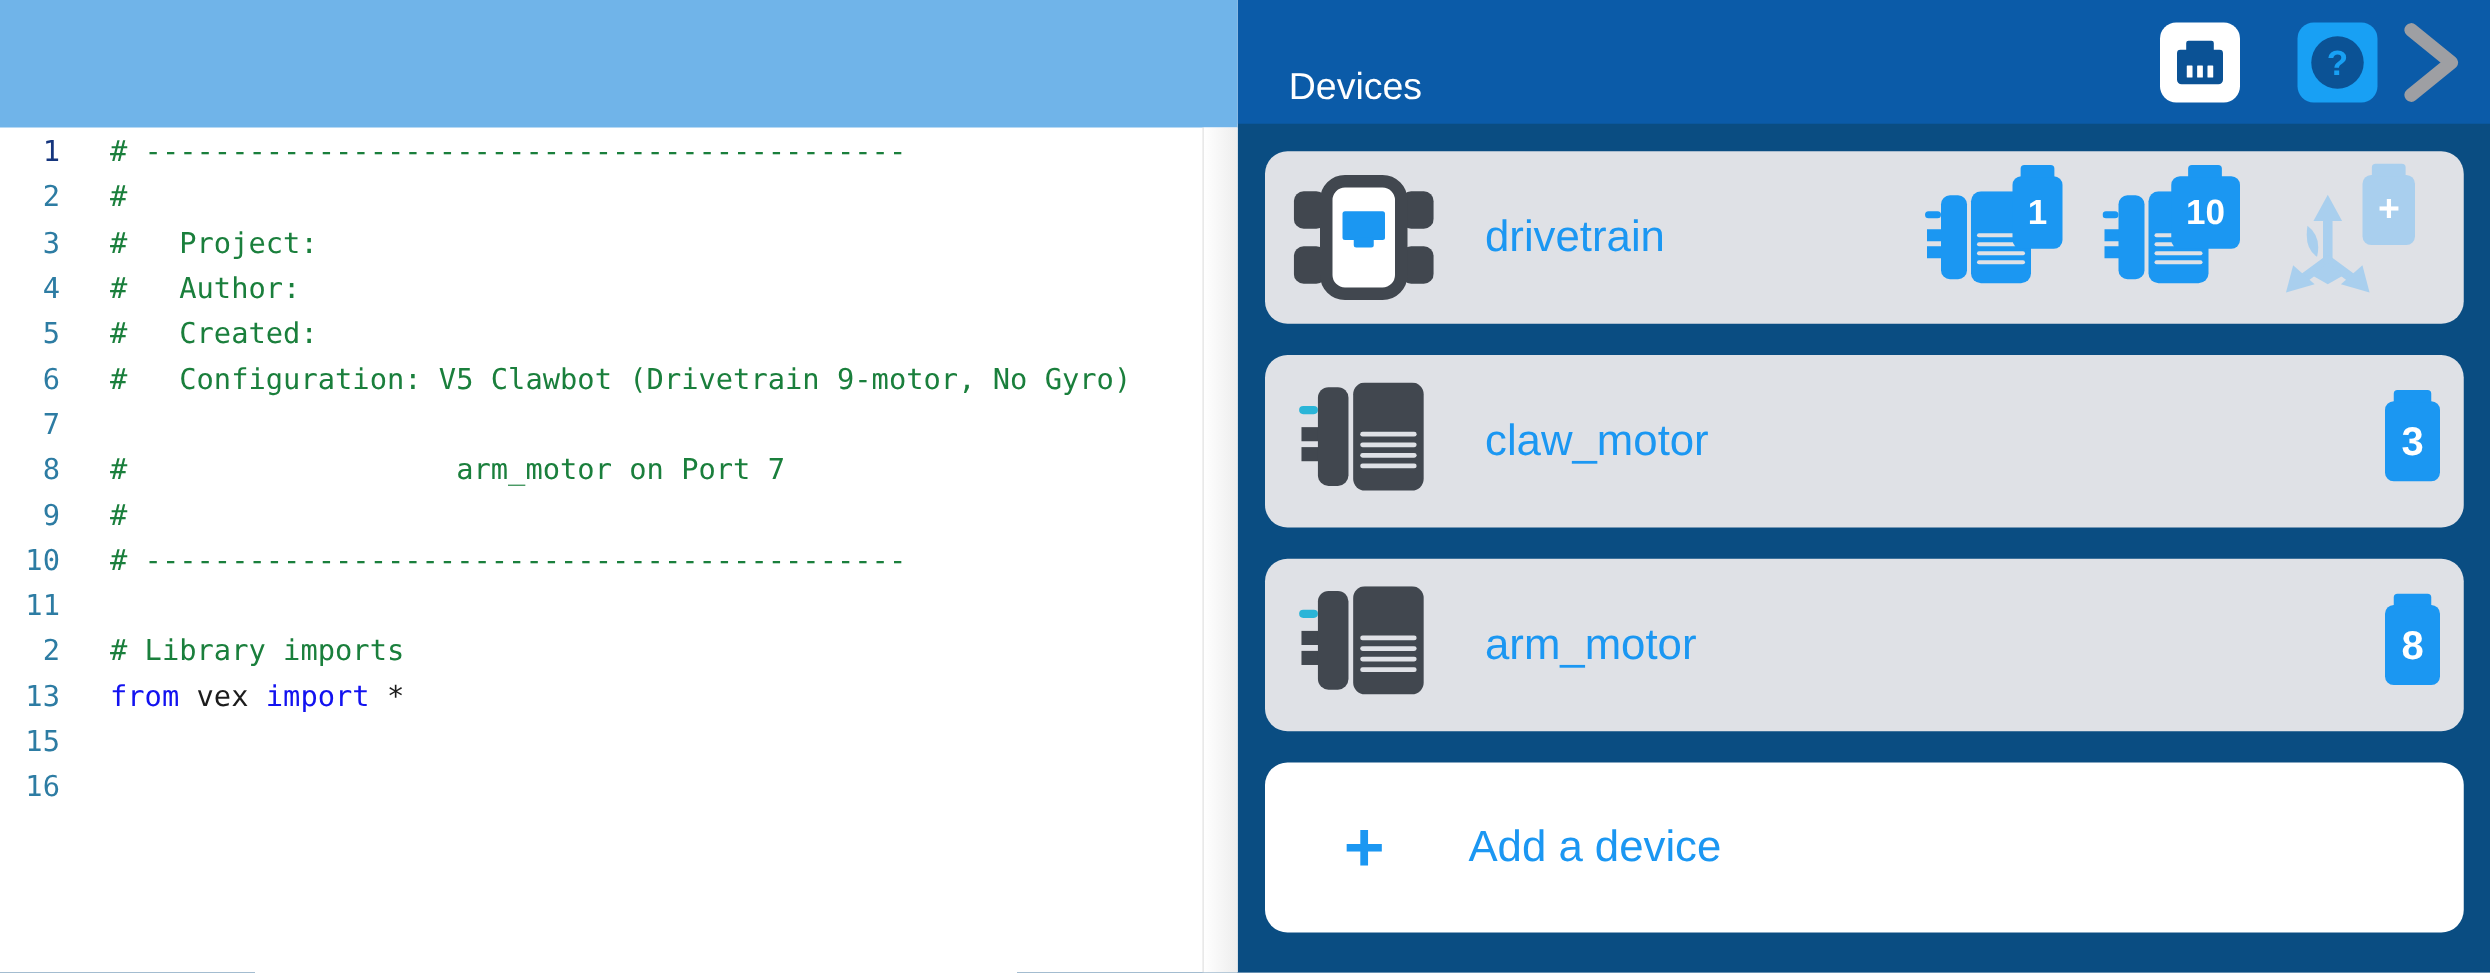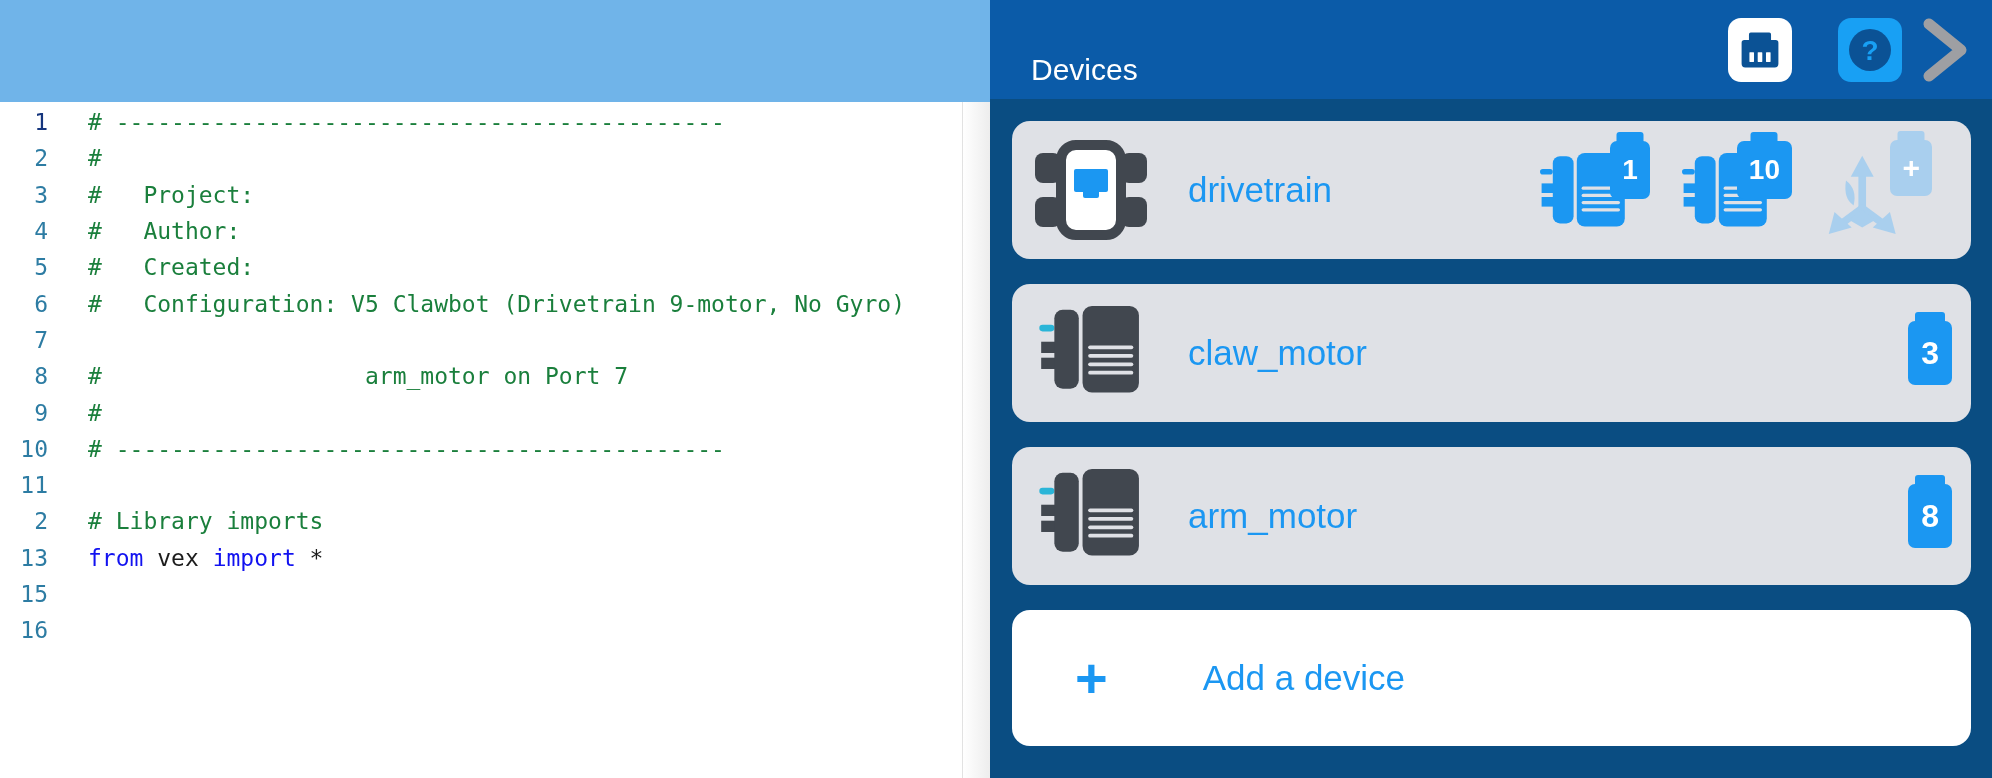--- a/index.html
+++ b/index.html
@@ -61,21 +61,21 @@
   }
   .motor-port .port-badge{position:absolute;top:-6px;right:-22px;}
   .port-badge.big{height:64px;font-size:32px;padding:0 13px;}
   .port-badge.big::before{width:30px;}
   .port-badge.faded{background:var(--faded-blue);}
   .gyro-wrap{position:relative;width:104px;height:96px;flex:none;}
   .gyro-wrap svg{position:absolute;left:0;bottom:0;}
   .gyro-wrap .port-badge{position:absolute;top:-2px;right:-4px;height:56px;font-size:30px;}
 
   .plus-glyph{color:var(--accent-blue);font-size:56px;font-weight:700;margin-left:43px;line-height:0.9;}
-  .add-label{font-size:35px;color:var(--accent-blue);margin-left:95px;text-align:center;}
+  .add-label{font-size:35px;color:var(--accent-blue);margin-left:67px;text-align:center;}
 
   
   .f-dark{fill:var(--motor-dark);}
   .f-accent{fill:var(--accent-blue);}
   .f-cyan{fill:var(--cyan-accent);}
   .f-card{fill:var(--card-gray);}
   .f-white{fill:#fff;}
   .f-navy{fill:var(--icon-navy);}
   .f-bright{fill:var(--bright-blue);}
   .f-faded{fill:var(--faded-blue);}

